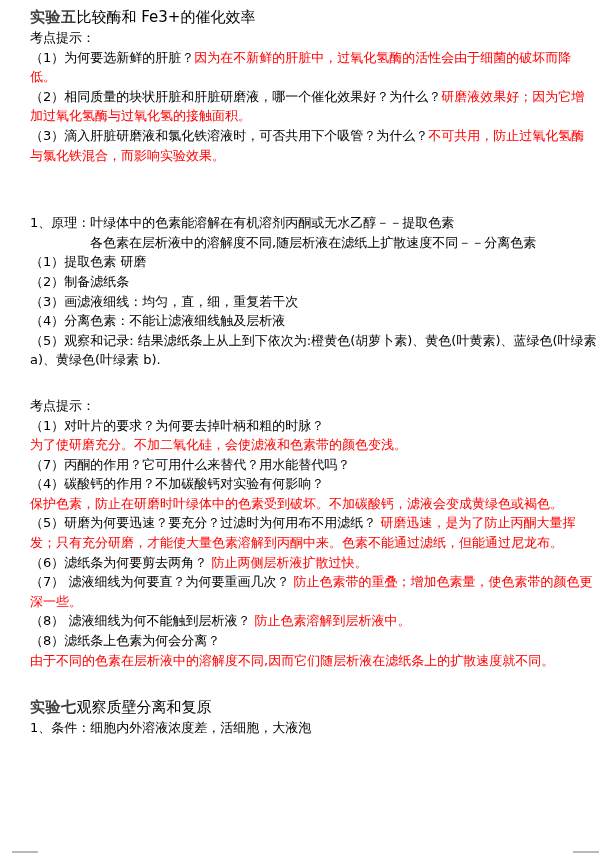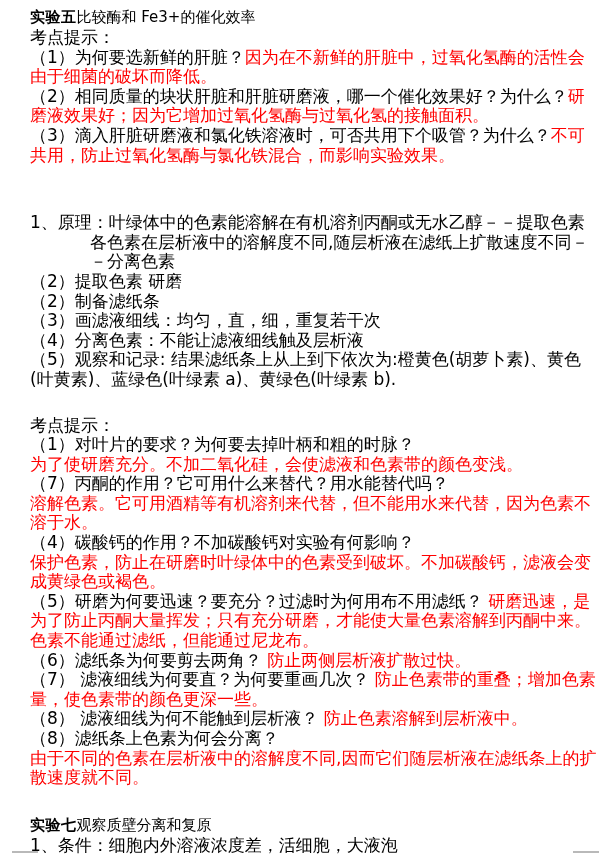--- a/index.html
+++ b/index.html
@@ -20,39 +20,39 @@
   }
   .doc-body {
     position: absolute;
     left: 0;
     top: 0;
     width: 611px;
     padding: 6px 14px 0 30px;
     box-sizing: border-box;
   }
   .line {
-    font-size: 17px;
+    font-size: 13.0px;
     line-height: 19.6px;
     color: #000000;
     white-space: pre-wrap;
     word-break: break-all;
     letter-spacing: 0px;
   }
   .red {
     color: #ff0000;
   }
   .exp-heading {
     margin-top: 0;
     line-height: 21px;
     white-space: pre-wrap;
   }
   .exp-heading .exp-title {
     font-size: 15.0px;
     font-weight: bold;
-    color: #000000;
+    color: #404040;
     letter-spacing: 0.5px;
   }
   .exp-heading .exp-sub {
     font-size: 15px;
     font-weight: normal;
     color: #000000;
   }
   .gap-lg { height: 48px; }
   .gap-md { height: 26px; }
   .indent-1 { padding-left: 0px; }
@@ -84,34 +84,33 @@
     <div class="line"><span>（1）为何要选新鲜的肝脏？</span><span class="red">因为在不新鲜的肝脏中，过氧化氢酶的活性会由于细菌的破坏而降低。</span></div>
     <div class="line"><span>（2）相同质量的块状肝脏和肝脏研磨液，哪一个催化效果好？为什么？</span><span class="red">研磨液效果好；因为它增加过氧化氢酶与过氧化氢的接触面积。</span></div>
     <div class="line"><span>（3）滴入肝脏研磨液和氯化铁溶液时，可否共用下个吸管？为什么？</span><span class="red">不可共用，防止过氧化氢酶与氯化铁混合，而影响实验效果。</span></div>
 
     <div class="gap-lg"></div>
 
 
     <div class="line indent-1">1、原理：叶绿体中的色素能溶解在有机溶剂丙酮或无水乙醇－－提取色素</div>
     <div class="line indent-2">各色素在层析液中的溶解度不同,随层析液在滤纸上扩散速度不同－－分离色素</div>
 
-    <div class="line">（2）提取色素 研磨</div>
+    <div class="line">（1）提取色素 研磨</div>
     <div class="line">（2）制备滤纸条</div>
     <div class="line">（3）画滤液细线：均匀，直，细，重复若干次</div>
     <div class="line">（4）分离色素：不能让滤液细线触及层析液</div>
     <div class="line">（5）观察和记录: 结果滤纸条上从上到下依次为:橙黄色(胡萝卜素)、黄色(叶黄素)、蓝绿色(叶绿素 a)、黄绿色(叶绿素 b).</div>
 
     <div class="gap-md"></div>
 
     <div class="line">考点提示：</div>
 
     <div class="line"><span>（1）对叶片的要求？为何要去掉叶柄和粗的时脉？</span><span class="red"></span></div>
     <div class="line"><span></span><span class="red">为了使研磨充分。不加二氧化硅，会使滤液和色素带的颜色变浅。</span></div>
     <div class="line"><span>（7）丙酮的作用？它可用什么来替代？用水能替代吗？</span><span class="red"></span></div>
-    <div class="line"><span></span><span class="red">溶解色素。它可用酒精等有机溶剂来代替，但不能用水来代替，因为色素不溶于水。</span></div>
     <div class="line"><span>（4）碳酸钙的作用？不加碳酸钙对实验有何影响？</span><span class="red"></span></div>
     <div class="line"><span></span><span class="red">保护色素，防止在研磨时叶绿体中的色素受到破坏。不加碳酸钙，滤液会变成黄绿色或褐色。</span></div>
     <div class="line"><span>（5）研磨为何要迅速？要充分？过滤时为何用布不用滤纸？ </span><span class="red">研磨迅速，是为了防止丙酮大量挥发；只有充分研磨，才能使大量色素溶解到丙酮中来。色素不能通过滤纸，但能通过尼龙布。</span></div>
     <div class="line"><span>（6）滤纸条为何要剪去两角？ </span><span class="red">防止两侧层析液扩散过快。</span></div>
     <div class="line"><span>（7） 滤液细线为何要直？为何要重画几次？ </span><span class="red">防止色素带的重叠；增加色素量，使色素带的颜色更深一些。</span></div>
     <div class="line"><span>（8） 滤液细线为何不能触到层析液？ </span><span class="red">防止色素溶解到层析液中。</span></div>
     <div class="line"><span>（8）滤纸条上色素为何会分离？</span><span class="red"></span></div>
     <div class="line"><span></span><span class="red">由于不同的色素在层析液中的溶解度不同,因而它们随层析液在滤纸条上的扩散速度就不同。</span></div>
 
     <div class="gap-md"></div>

